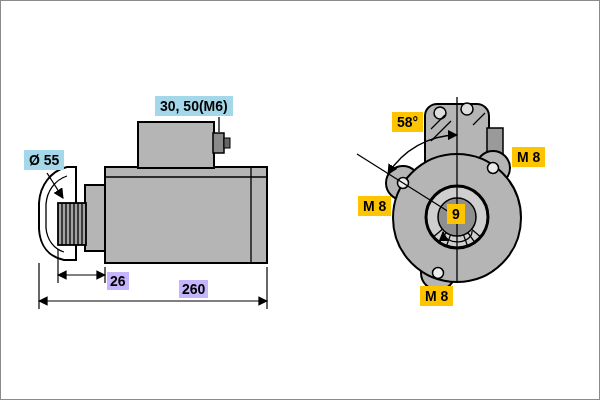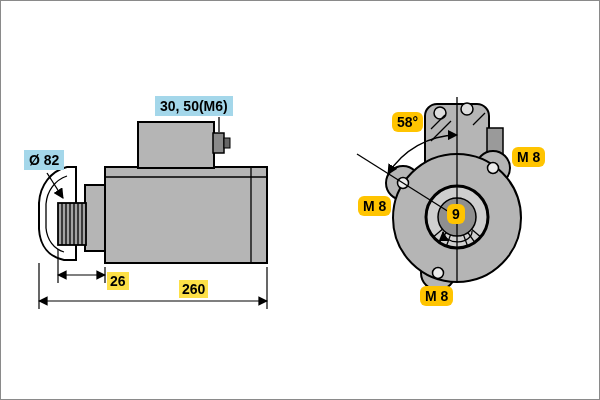--- a/index.html
+++ b/index.html
@@ -12,22 +12,22 @@
   .shape       { fill:var(--body-gray,#b5b5b5); stroke:#000; stroke-width:2; }
   .white-shape { fill:#fff; stroke:#000; stroke-width:2; }
   .thin        { fill:none; stroke:#000; stroke-width:1.3; }
   .dim line    { fill:none; stroke:#000; stroke-width:1.2; }
   .hole        { fill:#ececec; stroke:#000; stroke-width:1.5; }
   .lbl {
     position:absolute; font-weight:bold; font-size:14px; line-height:1.3;
     color:#000; padding:1px 5px; white-space:nowrap;
   }
   .blue   { background:var(--label-blue,#a4d7ea); }
-  .yellow { background:var(--label-yellow,#ffc400);border-radius:6px; }
-  .plain  { background:#fde047; padding:0 3px; }
+  .yellow { background:var(--label-yellow,#ffc400); }
+  .plain  { background:#c4b5fd; padding:0 3px; }
 </style>
 </head>
 <body>
 
 <div class="canvas">
 
   <svg width="600" height="400" viewBox="0 0 600 400">
     <defs>
       <marker id="arr" viewBox="0 0 10 10" refX="9" refY="5" markerWidth="8" markerHeight="8" orient="auto-start-reverse">
         <path d="M0,0 L10,5 L0,10 z" fill="#000"></path>
@@ -106,21 +106,21 @@
       <circle class="hole" cx="437" cy="272" r="5.5"></circle>
 
       <line class="thin" x1="456" y1="96" x2="456" y2="280"></line>
       <line class="thin" x1="456" y1="216" x2="356" y2="153"></line>
       <path class="thin" d="M 456,134 A 82,82 0 0 0 387,173" marker-start="url(#arr)" marker-end="url(#arr)"></path>
       <path class="thin" d="M 471,230 A 14,10 0 0 1 442,231" marker-end="url(#arr)"></path>
     </g>
   </svg>
 
   <div class="lbl blue" style="left:154px;top:95px">30, 50(M6)</div>
-  <div class="lbl blue" style="left:23px;top:149px">Ø 82</div>
+  <div class="lbl blue" style="left:23px;top:149px">Ø 55</div>
   <div class="lbl plain" style="left:106px;top:271px">26</div>
   <div class="lbl plain" style="left:178px;top:279px">260</div>
   <div class="lbl yellow" style="left:391px;top:111px">58°</div>
   <div class="lbl yellow" style="left:511px;top:146px">M 8</div>
   <div class="lbl yellow" style="left:357px;top:195px">M 8</div>
   <div class="lbl yellow" style="left:419px;top:285px">M 8</div>
   <div class="lbl yellow" style="left:446px;top:203px">9</div>
 </div>
 
 </body></html>

